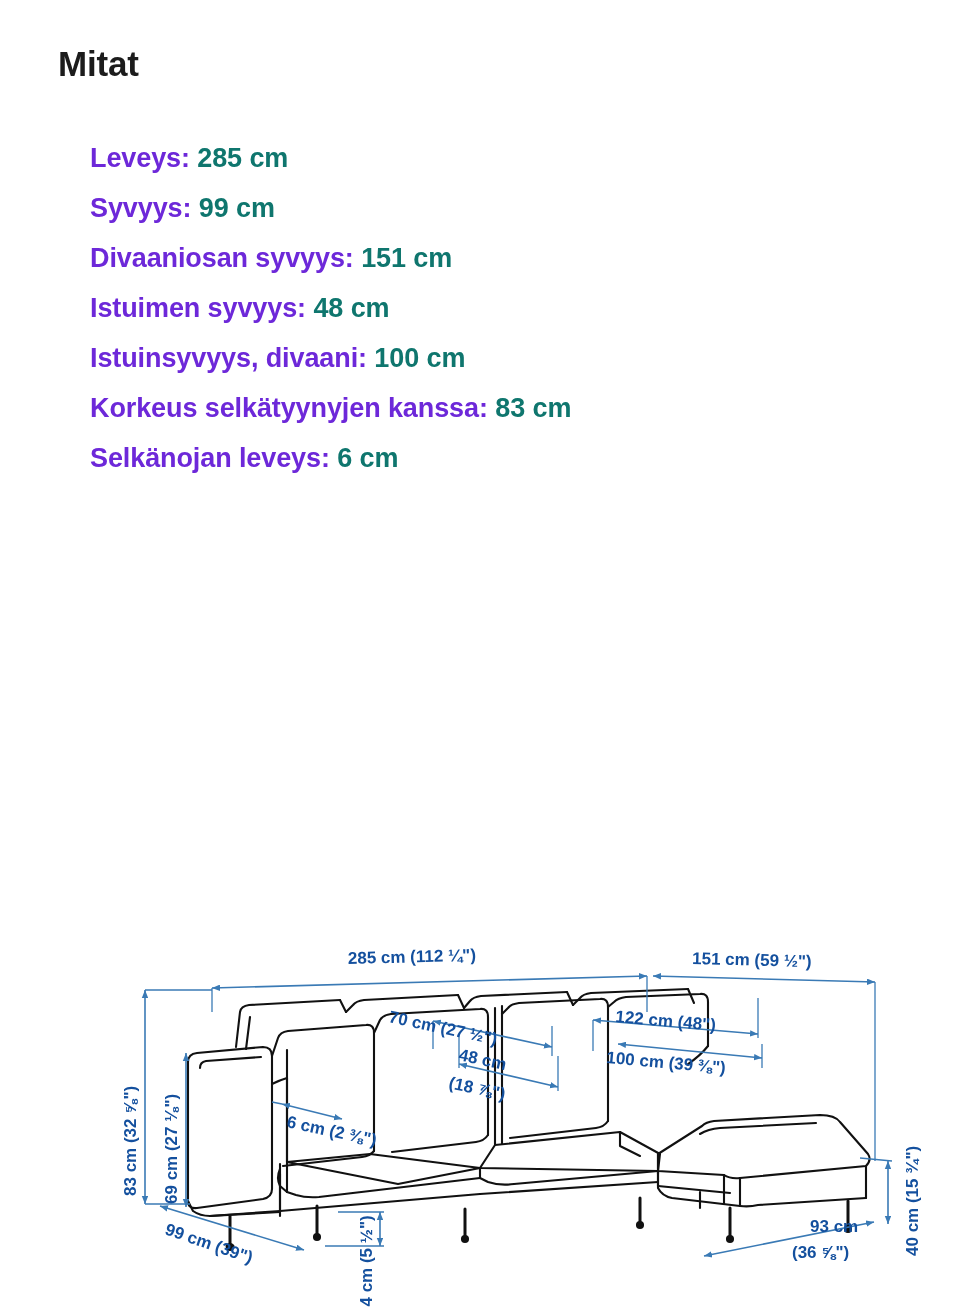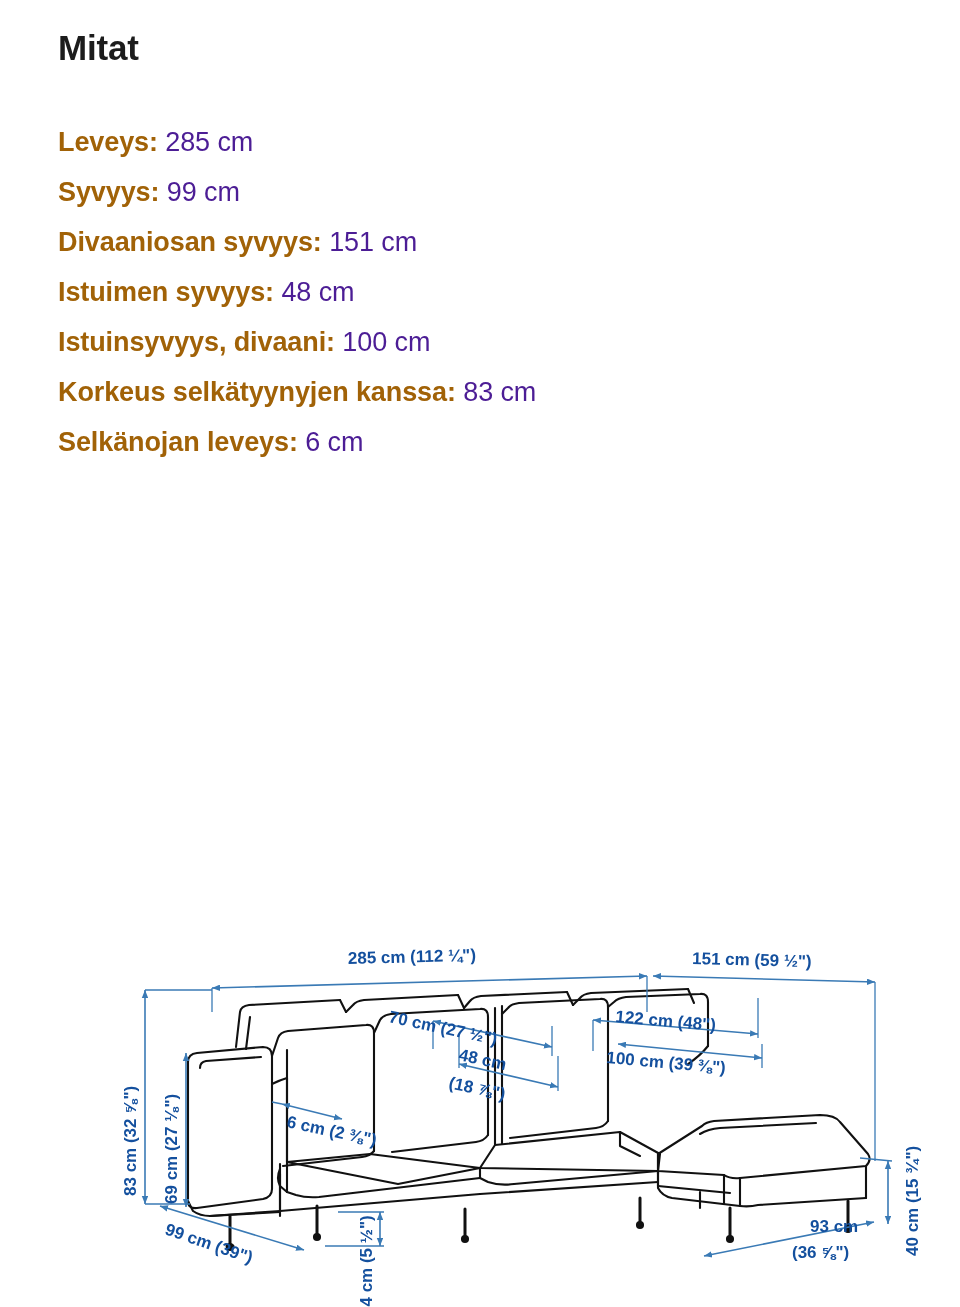--- a/index.html
+++ b/index.html
@@ -22,37 +22,38 @@
     left: 0; top: 0;
     width: 960px;
     padding: 30px 0 0 58px;
     box-sizing: border-box;
   }
   #page-title {
     font-size: 35px;
     font-weight: bold;
     color: #1c1c1c;
     letter-spacing: -0.2px;
-    margin: 0 0 52px 0;
+    margin: 16px 0 52px 0;
     line-height: 1;
   }
   .spec-row {
     font-size: 27px;
     line-height: 50px;
     color: #555555;
     white-space: nowrap;
     letter-spacing: -0.1px;
   }
   .spec-label {
     font-weight: bold;
-    color: #a16207;
+    color: #6d28d9;
+    margin-left: 32px;
   }
   .spec-value {
-    font-weight: normal;
-    color: #4c1d95;
+    font-weight: bold;
+    color: #0f766e;
   }
 
   
   #diagram-wrap {
     position: absolute;
     left: 0;
     top: 900px;
     width: 960px;
     height: 407px;
   }

